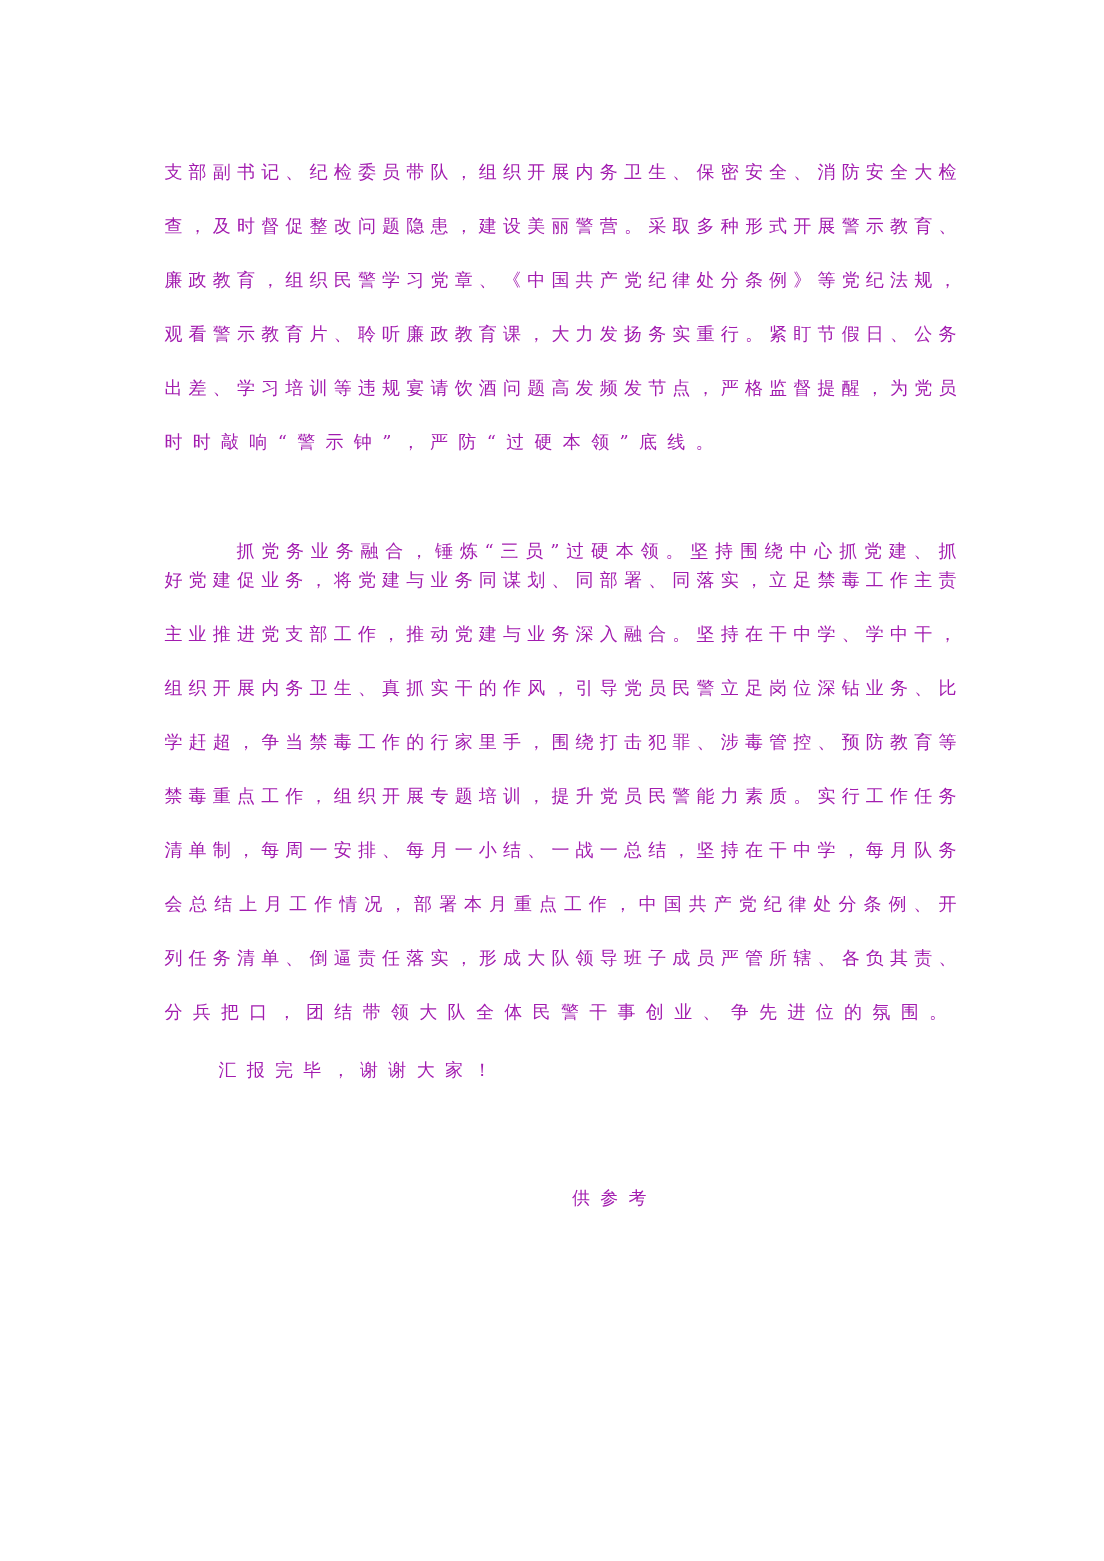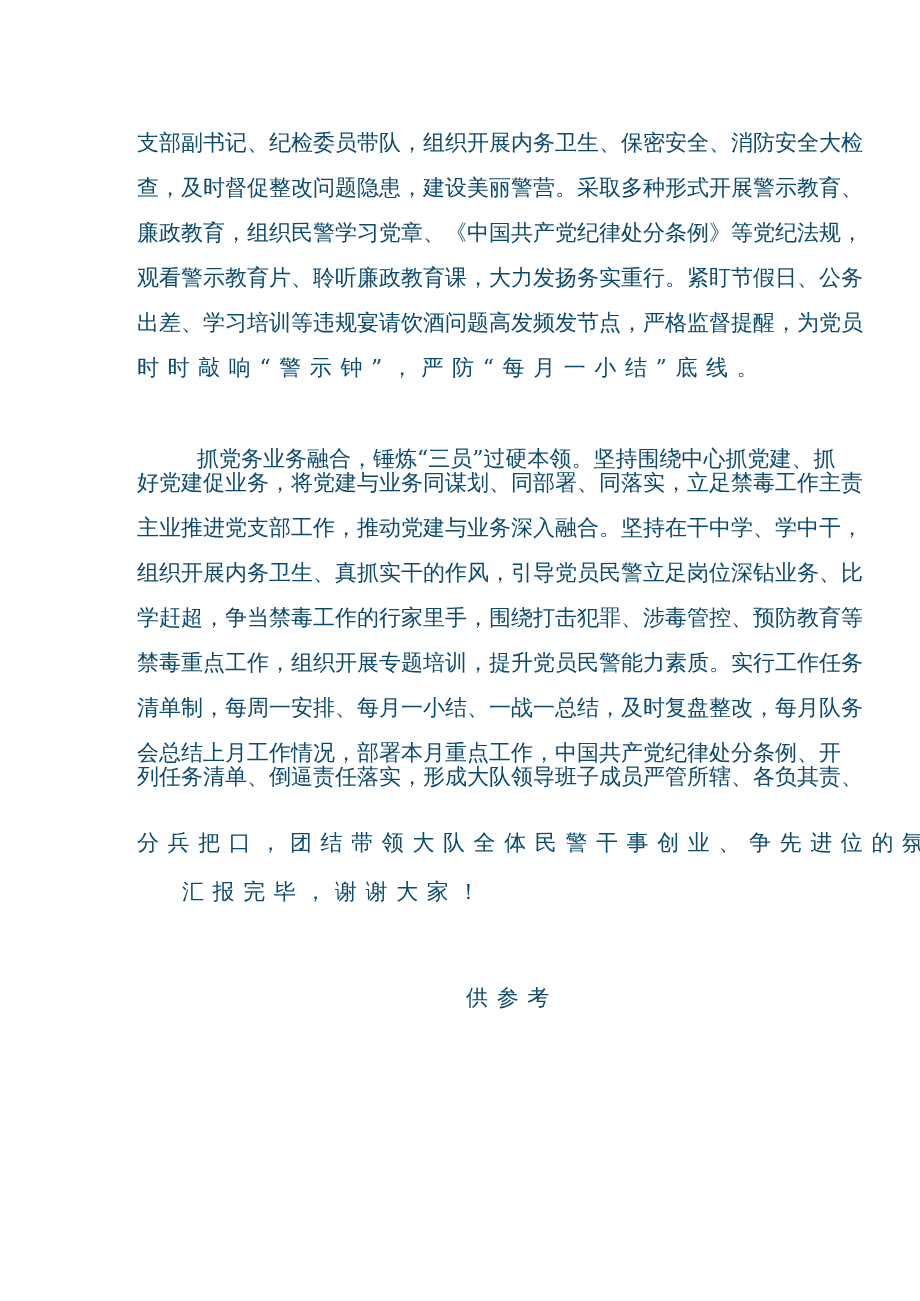--- a/index.html
+++ b/index.html
@@ -5,51 +5,51 @@
   html, body { margin: 0; padding: 0; background: #ffffff; }
   body { width: 920px; height: 1301px; position: relative; overflow: hidden; }
   .page { position: absolute; left: 0; top: 0; width: 920px; height: 1301px; background: #ffffff; }
   .line {
     position: absolute;
     left: 137px;
     width: 660px;
     height: 30px;
     line-height: 30px;
     font-family: "DejaVu Serif", "Liberation Serif", serif;
-    font-size: 22px;
-    color: #0c4a6e;
+    font-size: 15px;
+    color: #a21caf;
     white-space: nowrap;
     letter-spacing: 8.6px;
   }
   .line.justify { text-align: justify; text-align-last: justify; letter-spacing: 0; }
 </style>
 </head>
 <body>
 
 <div class="page">
 
   <div>
     <div class="line justify" style="top:128px">支部副书记、纪检委员带队，组织开展内务卫生、保密安全、消防安全大检</div>
     <div class="line justify" style="top:173px">查，及时督促整改问题隐患，建设美丽警营。采取多种形式开展警示教育、</div>
     <div class="line justify" style="top:218px">廉政教育，组织民警学习党章、《中国共产党纪律处分条例》等党纪法规，</div>
     <div class="line justify" style="top:263px">观看警示教育片、聆听廉政教育课，大力发扬务实重行。紧盯节假日、公务</div>
     <div class="line justify" style="top:308px">出差、学习培训等违规宴请饮酒问题高发频发节点，严格监督提醒，为党员</div>
-    <div class="line" style="top:353px">时时敲响“警示钟”，严防“每月一小结”底线。</div>
+    <div class="line" style="top:353px">时时敲响“警示钟”，严防“过硬本领”底线。</div>
   </div>
 
   <div>
     <div class="line justify" style="top:444px; left:197px; width:600px;">抓党务业务融合，锤炼“三员”过硬本领。坚持围绕中心抓党建、抓</div>
     <div class="line justify" style="top:468px">好党建促业务，将党建与业务同谋划、同部署、同落实，立足禁毒工作主责</div>
     <div class="line justify" style="top:513px">主业推进党支部工作，推动党建与业务深入融合。坚持在干中学、学中干，</div>
     <div class="line justify" style="top:558px">组织开展内务卫生、真抓实干的作风，引导党员民警立足岗位深钻业务、比</div>
     <div class="line justify" style="top:603px">学赶超，争当禁毒工作的行家里手，围绕打击犯罪、涉毒管控、预防教育等</div>
     <div class="line justify" style="top:648px">禁毒重点工作，组织开展专题培训，提升党员民警能力素质。实行工作任务</div>
-    <div class="line justify" style="top:693px">清单制，每周一安排、每月一小结、一战一总结，及时复盘整改，每月队务</div>
+    <div class="line justify" style="top:693px">清单制，每周一安排、每月一小结、一战一总结，坚持在干中学，每月队务</div>
     <div class="line justify" style="top:738px">会总结上月工作情况，部署本月重点工作，中国共产党纪律处分条例、开</div>
-    <div class="line justify" style="top:762px">列任务清单、倒逼责任落实，形成大队领导班子成员严管所辖、各负其责、</div>
+    <div class="line justify" style="top:783px">列任务清单、倒逼责任落实，形成大队领导班子成员严管所辖、各负其责、</div>
     <div class="line" style="top:828px">分兵把口，团结带领大队全体民警干事创业、争先进位的氛围。</div>
   </div>
 
   <div>
     <div class="line" style="top:877px; left:182px;">汇报完毕，谢谢大家！</div>
   </div>
 
   <div>
     <div class="line" style="top:983px; left:182px;text-align:center;">供参考</div>
   </div>

